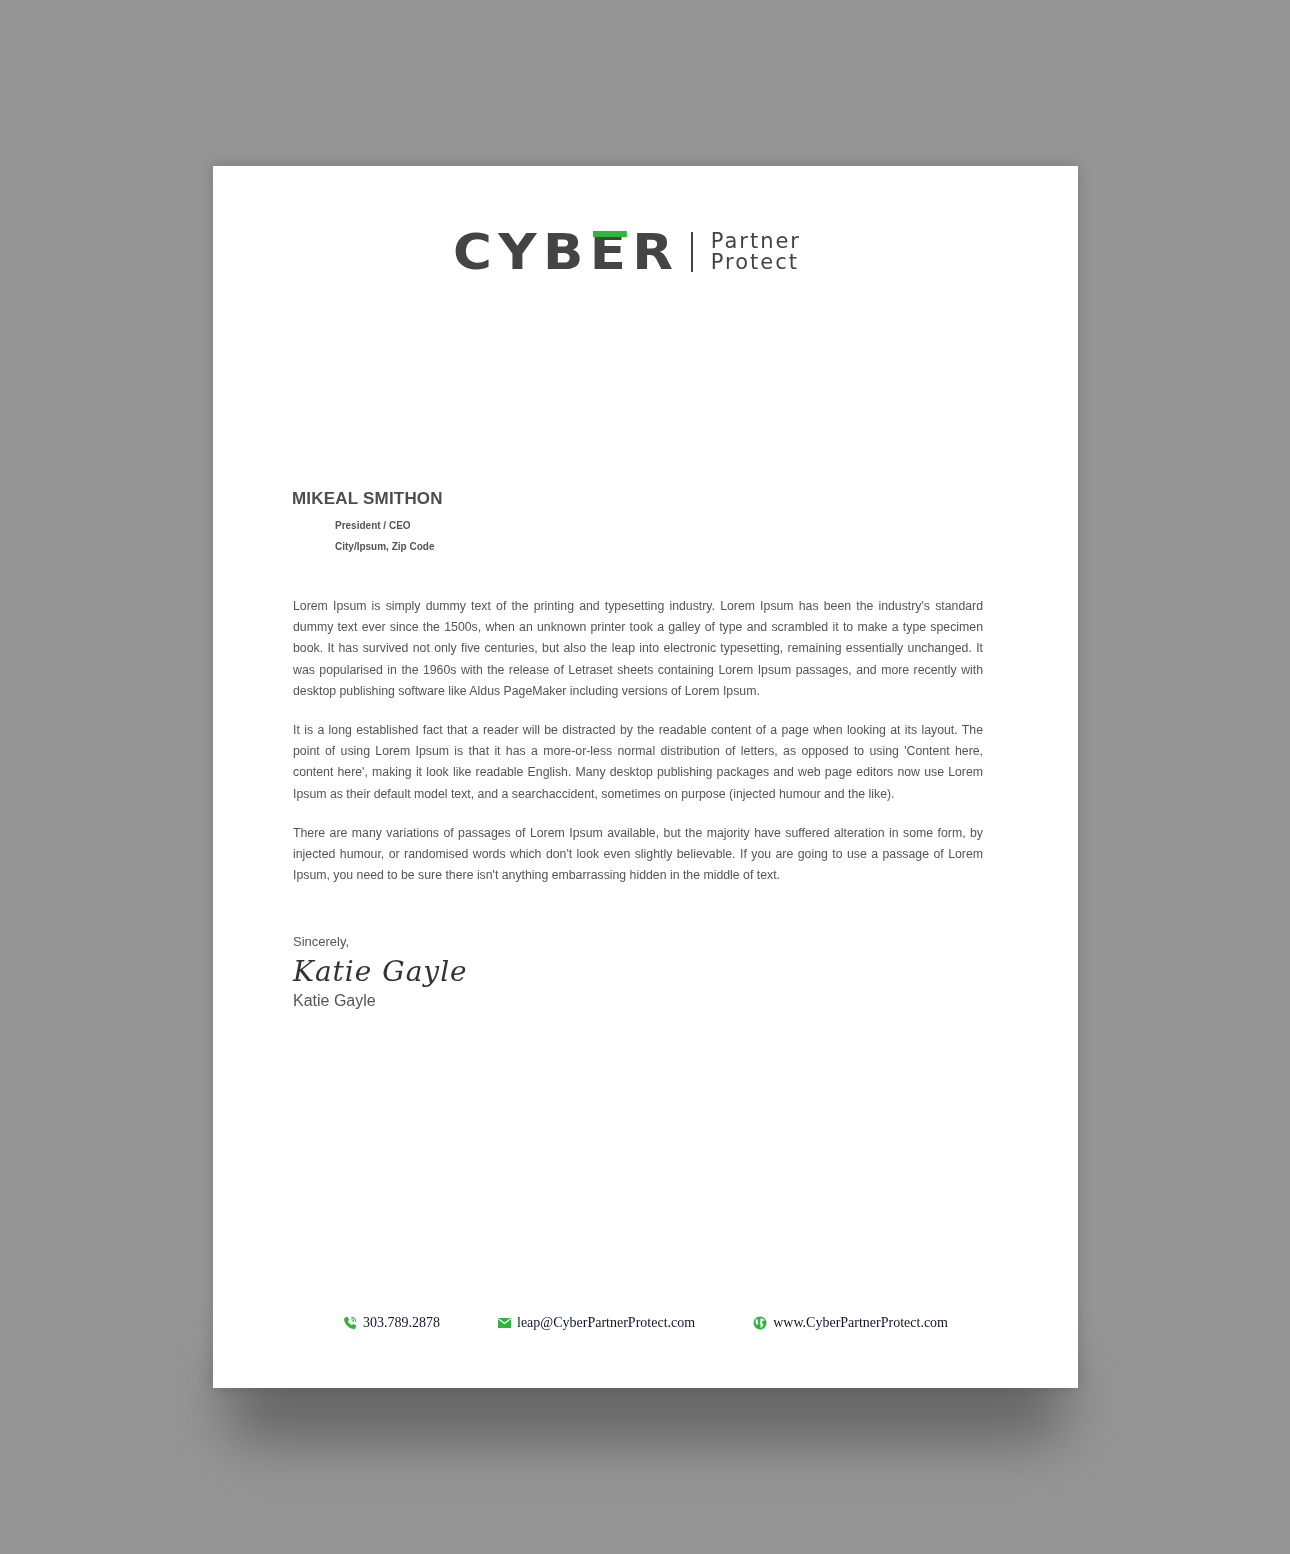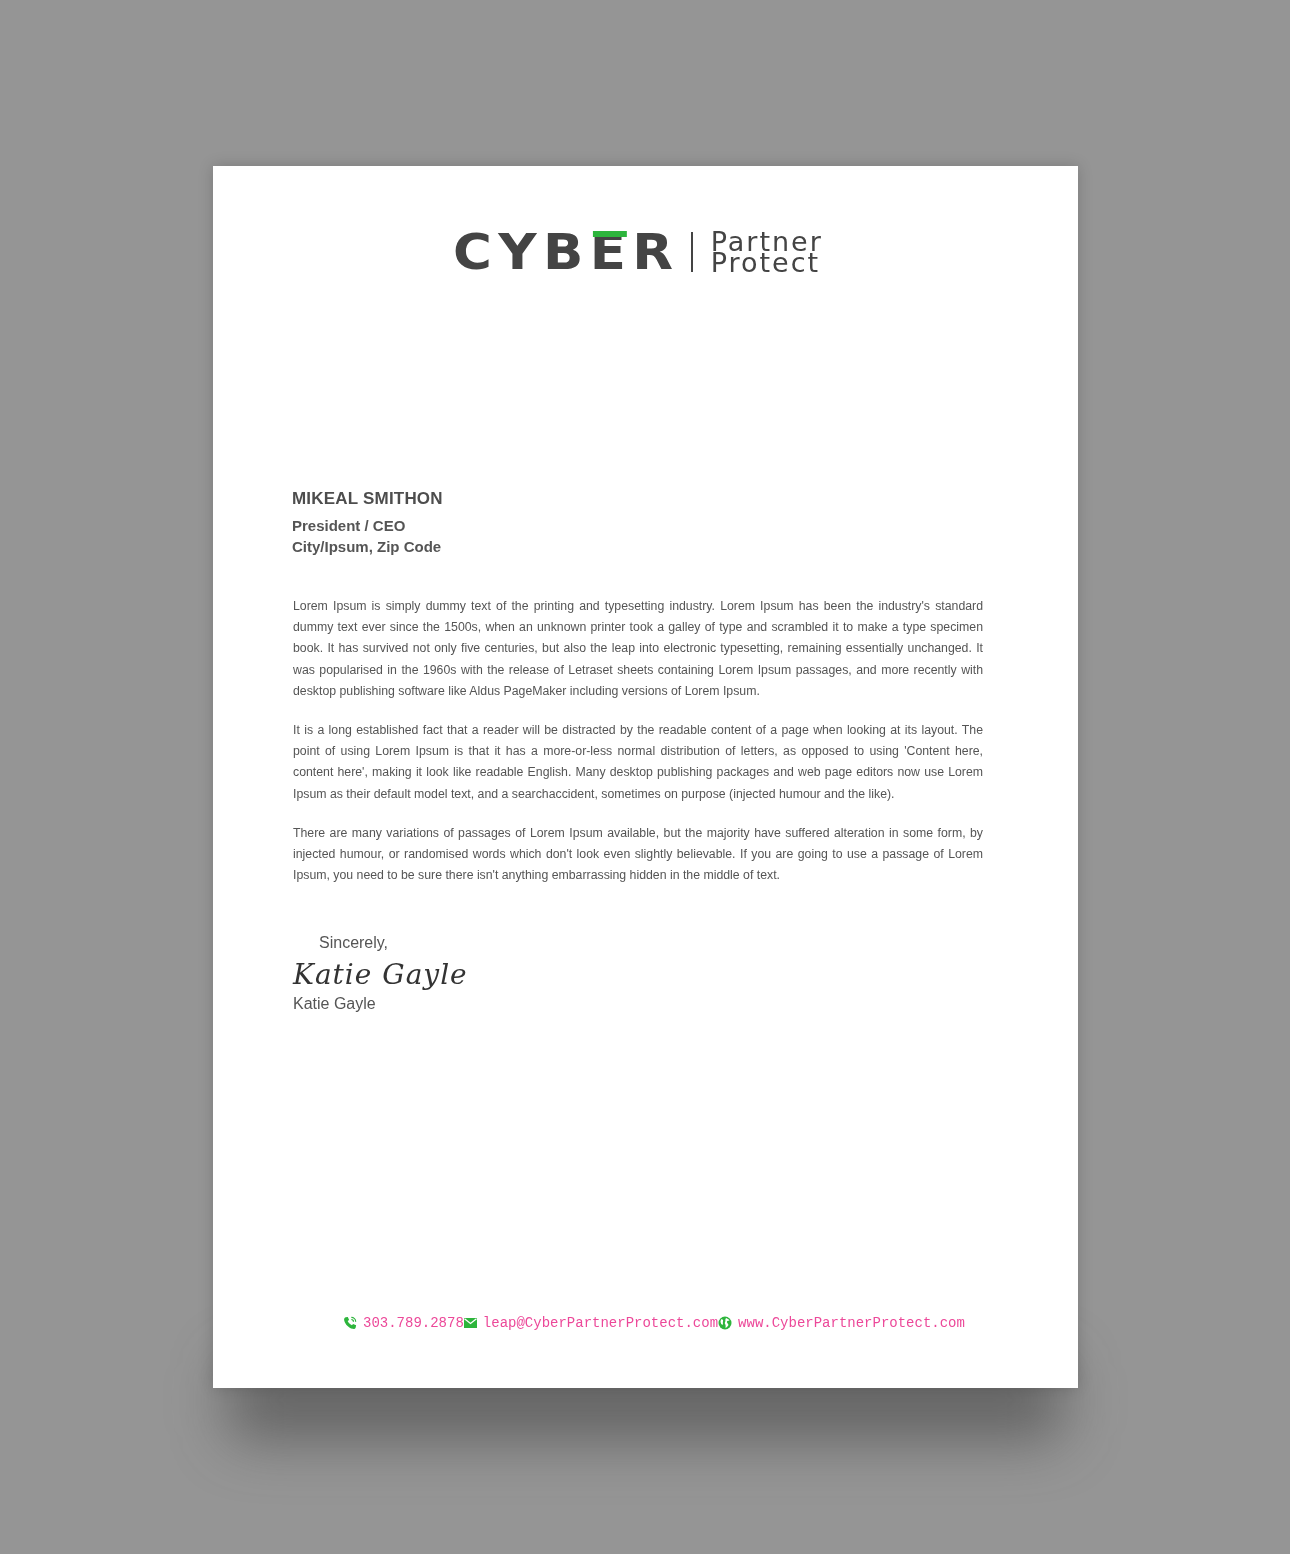--- a/index.html
+++ b/index.html
@@ -48,52 +48,52 @@
       position: absolute; left: 3px; top: 1px;
       width: 32px; height: 6px; background: #2db53c;
     }
     .logo-divider {
       width: 2px; height: 40px; background: #444444;
       margin-left: 24px; margin-right: 18px;
     }
     .logo-tag {
       font-family: "DejaVu Sans", sans-serif;
       color: #444444;
-      font-size: 27px;
+      font-size: 21px;
       line-height: 21px;
       letter-spacing: 2px;
     }
     
     .recipient { position: absolute; left: 79px; top: 323px; color: #555; font-weight: bold; }
     .recipient .name { font-size: 17px; letter-spacing: 0.2px; color: #4d4d4d; margin-bottom: 6px; }
-    .recipient .line { font-size: 15px; line-height: 21px; color: #555; }
+    .recipient .line { font-size: 10px; line-height: 21px; color: #555; margin-left: 43px; }
     
     .body-text {
       position: absolute; left: 80px; top: 430px; width: 706px;
       font-size: 12.3px; line-height: 21.2px; color: #555555;
       text-align: justify;
     }
     .body-text p { margin: 0 16px 18px 0; }
     
     .closing { position: absolute; left: 80px; top: 768px; color: #555; }
-    .closing .sincerely { font-size: 16px; margin-left: 26px; }
+    .closing .sincerely { font-size: 13px; }
     .closing .signature {
       font-family: "DejaVu Serif", serif;
       font-style: italic;
       font-size: 28px;
       color: #333;
       margin-top: 6px;
       letter-spacing: 1px;
     }
     .closing .printed-name { font-size: 16px; color: #555; margin-top: 4px; }
     
     .footer {
       position: absolute; left: 130px; top: 1146px; width: 605px;
-      font-family: Liberation Mono, monospace;
-      color: #ec4899;
+      font-family: Liberation Serif, serif;
+      color: #0f172a;
     }
     .contact-row {
       display: flex; justify-content: space-between; align-items: center;
       font-size: 14px; height: 22px;
     }
     .contact-item { display: flex; align-items: center; }
     .contact-item svg { margin-right: 6px; }
     .address-row {
       display: flex; align-items: center; margin-top: 2px; font-size: 14px;
     }

